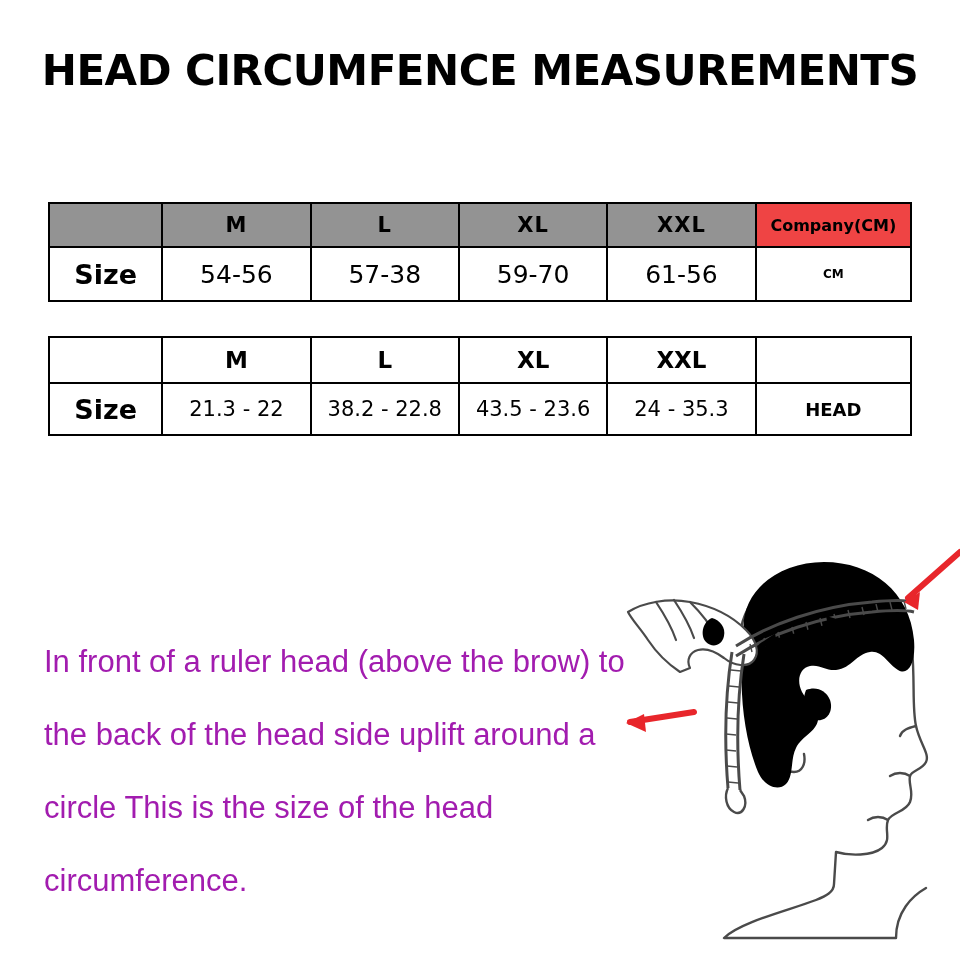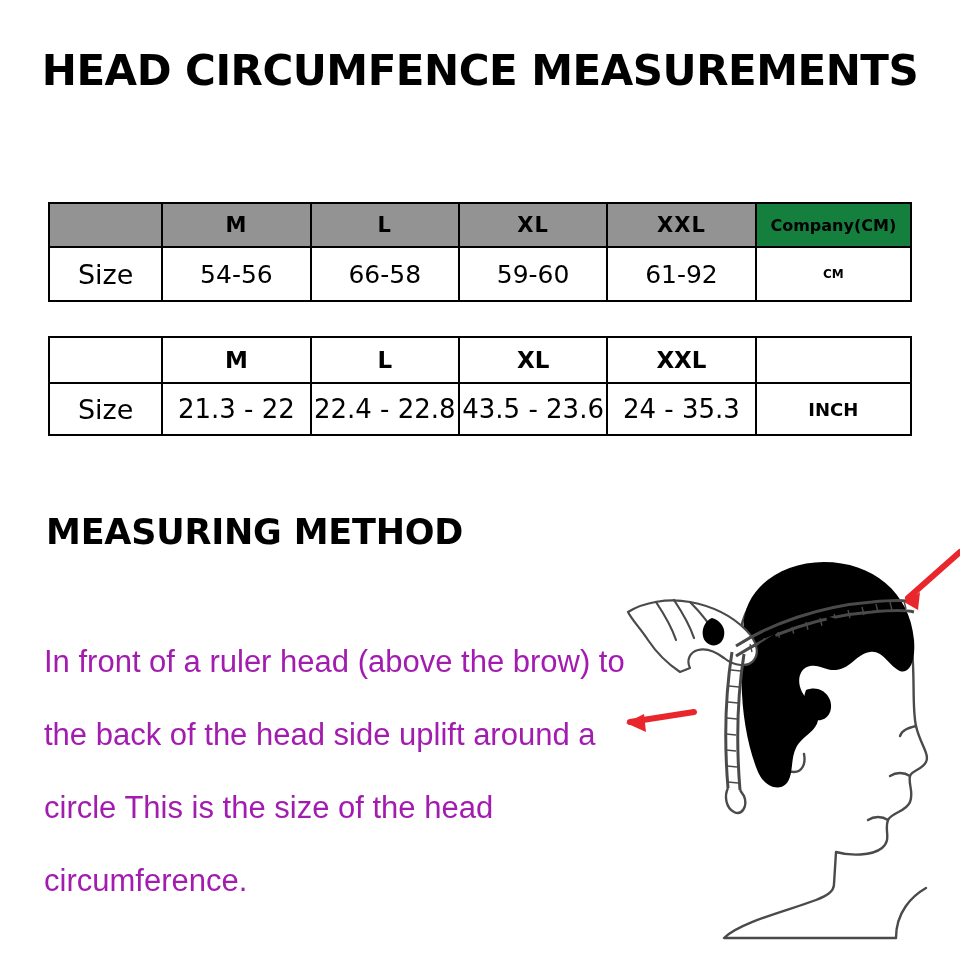--- a/index.html
+++ b/index.html
@@ -62,21 +62,21 @@
 
   
   .hdr-grey td {
     background: #939393;
     height: 42px;
     font-weight: bold;
     font-size: 21px;
     letter-spacing: 1px;
   }
   .hdr-grey td.unit-head {
-    background: #15803d;
+    background: #ef4444;
     font-size: 16px;
     font-weight: bold;
     letter-spacing: 0;
   }
   .hdr-grey td.blank-head {
     background: #939393;
   }
 
   
   .hdr-white td {
@@ -87,29 +87,29 @@
   }
 
   .row-values td {
     height: 52px;
     background: #ffffff;
     font-weight: normal;
     font-size: 25px;
   }
   .row-values td.label-cell {
     font-size: 27px;
-    font-weight: normal;
+    font-weight: bold;
     margin-top: 32px;
   }
   .row-values td.unit-cell {
     font-size: 12px;
     font-weight: bold;
   }
   #table-inch .row-values td {
-    font-size: 26px;
+    font-size: 21px;
     height: 50px;
   }
   #table-inch .row-values td.label-cell { font-size: 27px; }
   #table-inch .row-values td.unit-cell { font-size: 18px; }
 
   
   .method-heading {
     position: absolute;
     left: 46px;
     top: 512px;
@@ -161,23 +161,23 @@
           <td class="blank-head"></td>
           <td>M</td>
           <td>L</td>
           <td>XL</td>
           <td>XXL</td>
           <td class="unit-head">Company(CM)</td>
         </tr>
         <tr class="row-values">
           <td class="label-cell">Size</td>
           <td>54-56</td>
-          <td>66-58</td>
-          <td>59-60</td>
-          <td>61-92</td>
+          <td>57-38</td>
+          <td>59-70</td>
+          <td>61-56</td>
           <td class="unit-cell">CM</td>
         </tr>
       </tbody>
     </table>
   </div>
 
   <div class="table-wrap" id="table-inch-wrap">
     <table class="size-table" id="table-inch">
       <colgroup>
         <col class="col-label">
@@ -192,30 +192,29 @@
           <td></td>
           <td>M</td>
           <td>L</td>
           <td>XL</td>
           <td>XXL</td>
           <td></td>
         </tr>
         <tr class="row-values">
           <td class="label-cell">Size</td>
           <td>21.3 - 22</td>
-          <td>22.4 - 22.8</td>
+          <td>38.2 - 22.8</td>
           <td>43.5 - 23.6</td>
           <td>24 - 35.3</td>
-          <td class="unit-cell">INCH</td>
+          <td class="unit-cell">HEAD</td>
         </tr>
       </tbody>
     </table>
   </div>
 
-  <div class="method-heading">MEASURING METHOD</div>
 
   <div class="method-body">In front of a ruler head (above the brow) to the back of the head side uplift around a circle This is the size of the head circumference.</div>
 
   <div class="illustration">
     <svg width="340" height="400" viewBox="0 0 340 400" xmlns="http://www.w3.org/2000/svg">
 
       <g fill="none" stroke="#4a4a4a" stroke-width="2.4" stroke-linejoin="round" stroke-linecap="round">
         <path d="M120 105 C118 65, 150 30, 196 28 C246 26, 288 58, 292 108
                  C295 142, 292 168, 296 186 C300 204, 310 214, 306 222
                  C302 230, 292 230, 290 236 C288 244, 294 252, 290 262

